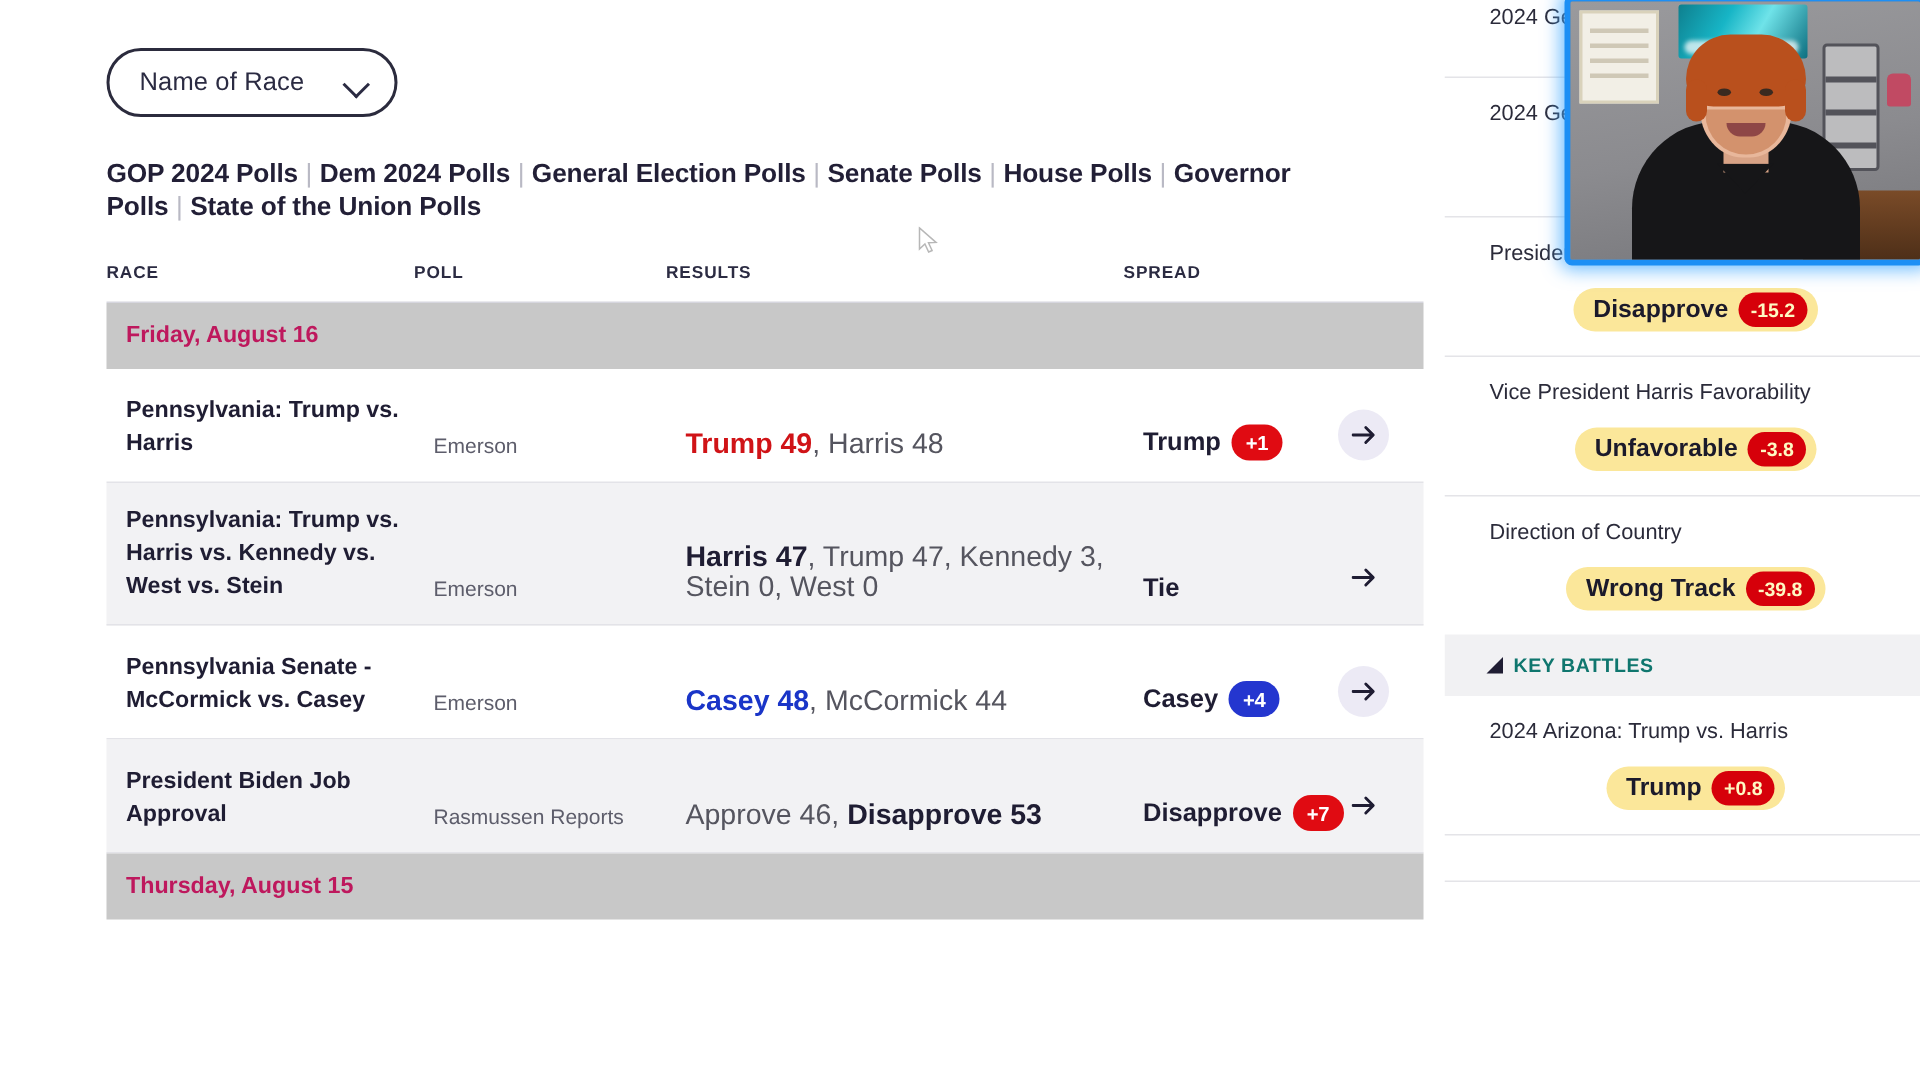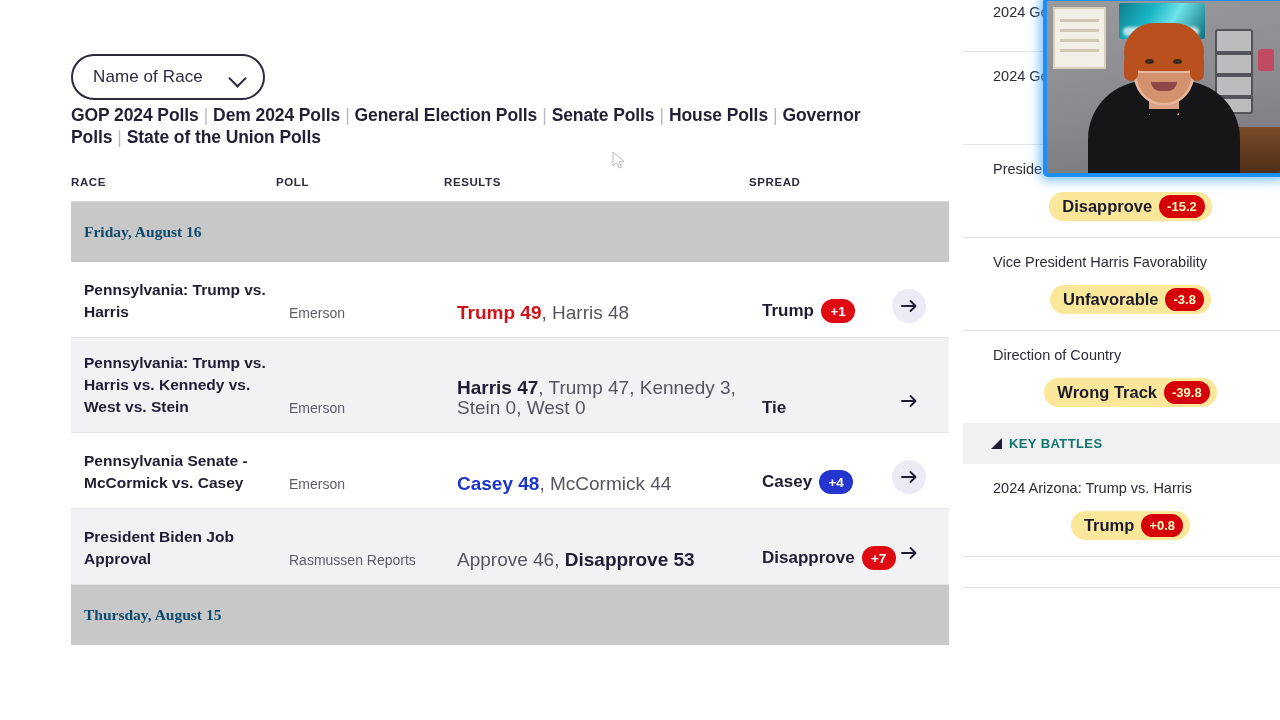--- a/index.html
+++ b/index.html
@@ -32,21 +32,20 @@
     position: absolute;
     left: 71px; top: 32px;
     width: 194px; height: 46px;
     border: 2px solid #2b2b3d;
     border-radius: 26px;
     background: #fff;
     display: flex;
     align-items: center;
     padding: 0 16px 0 20px;
     cursor: pointer;
-    margin-top: 22px;
   }
   .race-select-label {
     font-size: 17px;
     font-weight: 400;
     color: #2b2b42;
     letter-spacing: .1px;
     flex: 1;
   }
   .chev {
     width: 18px; height: 11px;
@@ -105,29 +104,28 @@
     color: #2b2b42;
     text-transform: uppercase;
   }
   .c-race   { width: 205px; flex: 0 0 205px; }
   .c-poll   { width: 168px; flex: 0 0 168px; }
   .c-res    { width: 305px; flex: 0 0 305px; }
   .c-spread { width: 130px; flex: 0 0 130px; }
   .c-arrow  { width: 70px;  flex: 0 0 70px; }
 
   .daterow {
-    height: 60px;
+    height: 44px;
     background: #c8c8c8;
     display: flex;
     align-items: center;
     padding-left: 13px;
     font-size: 15.5px;
     font-weight: bold;
-    color: #0c4a6e;
-    font-family: Liberation Serif, serif;
+    color: #be185d;
   }
 
   .row {
     display: flex;
     align-items: flex-end;
     border-bottom: 1px solid #e3e3e8;
     padding: 14px 0 14px 13px;
     min-height: 76px;
   }
   .row.alt { background: #f2f2f4; }

